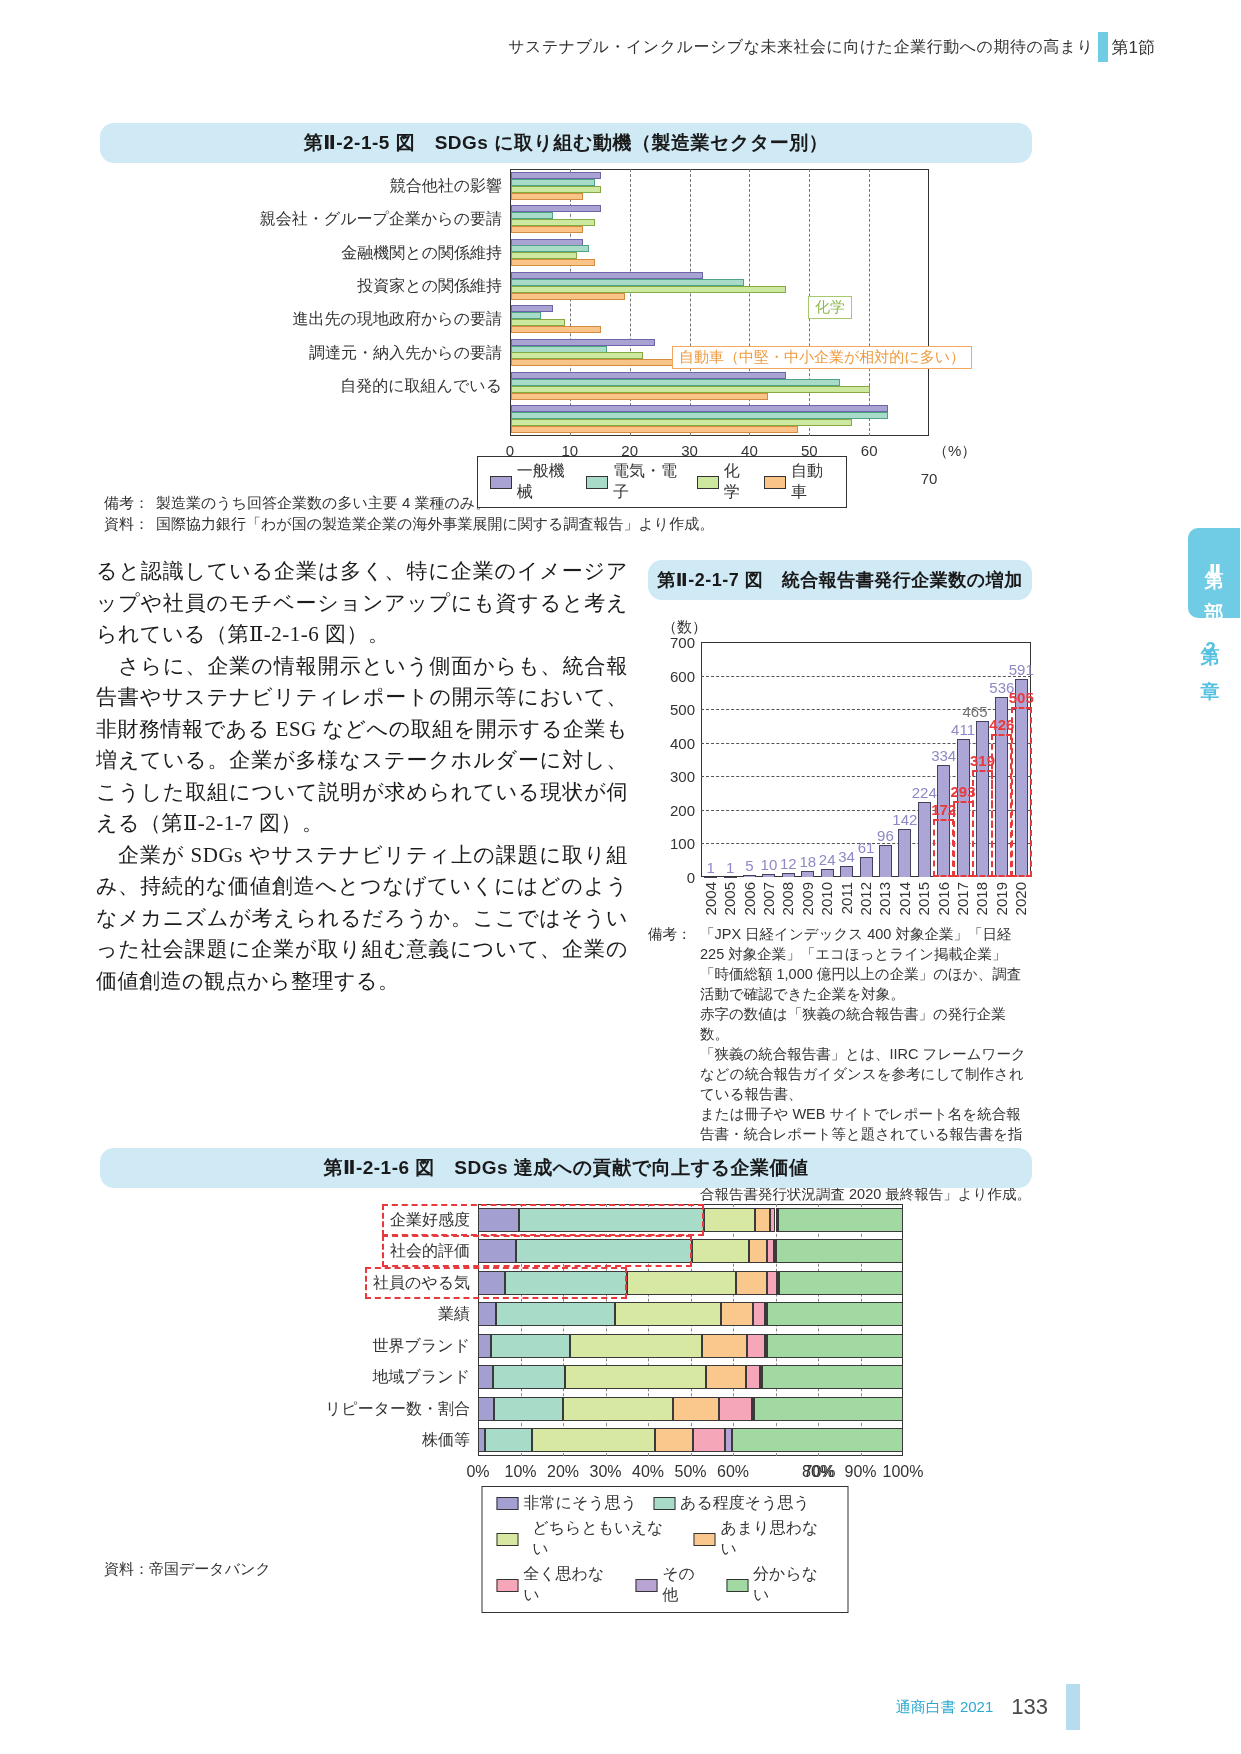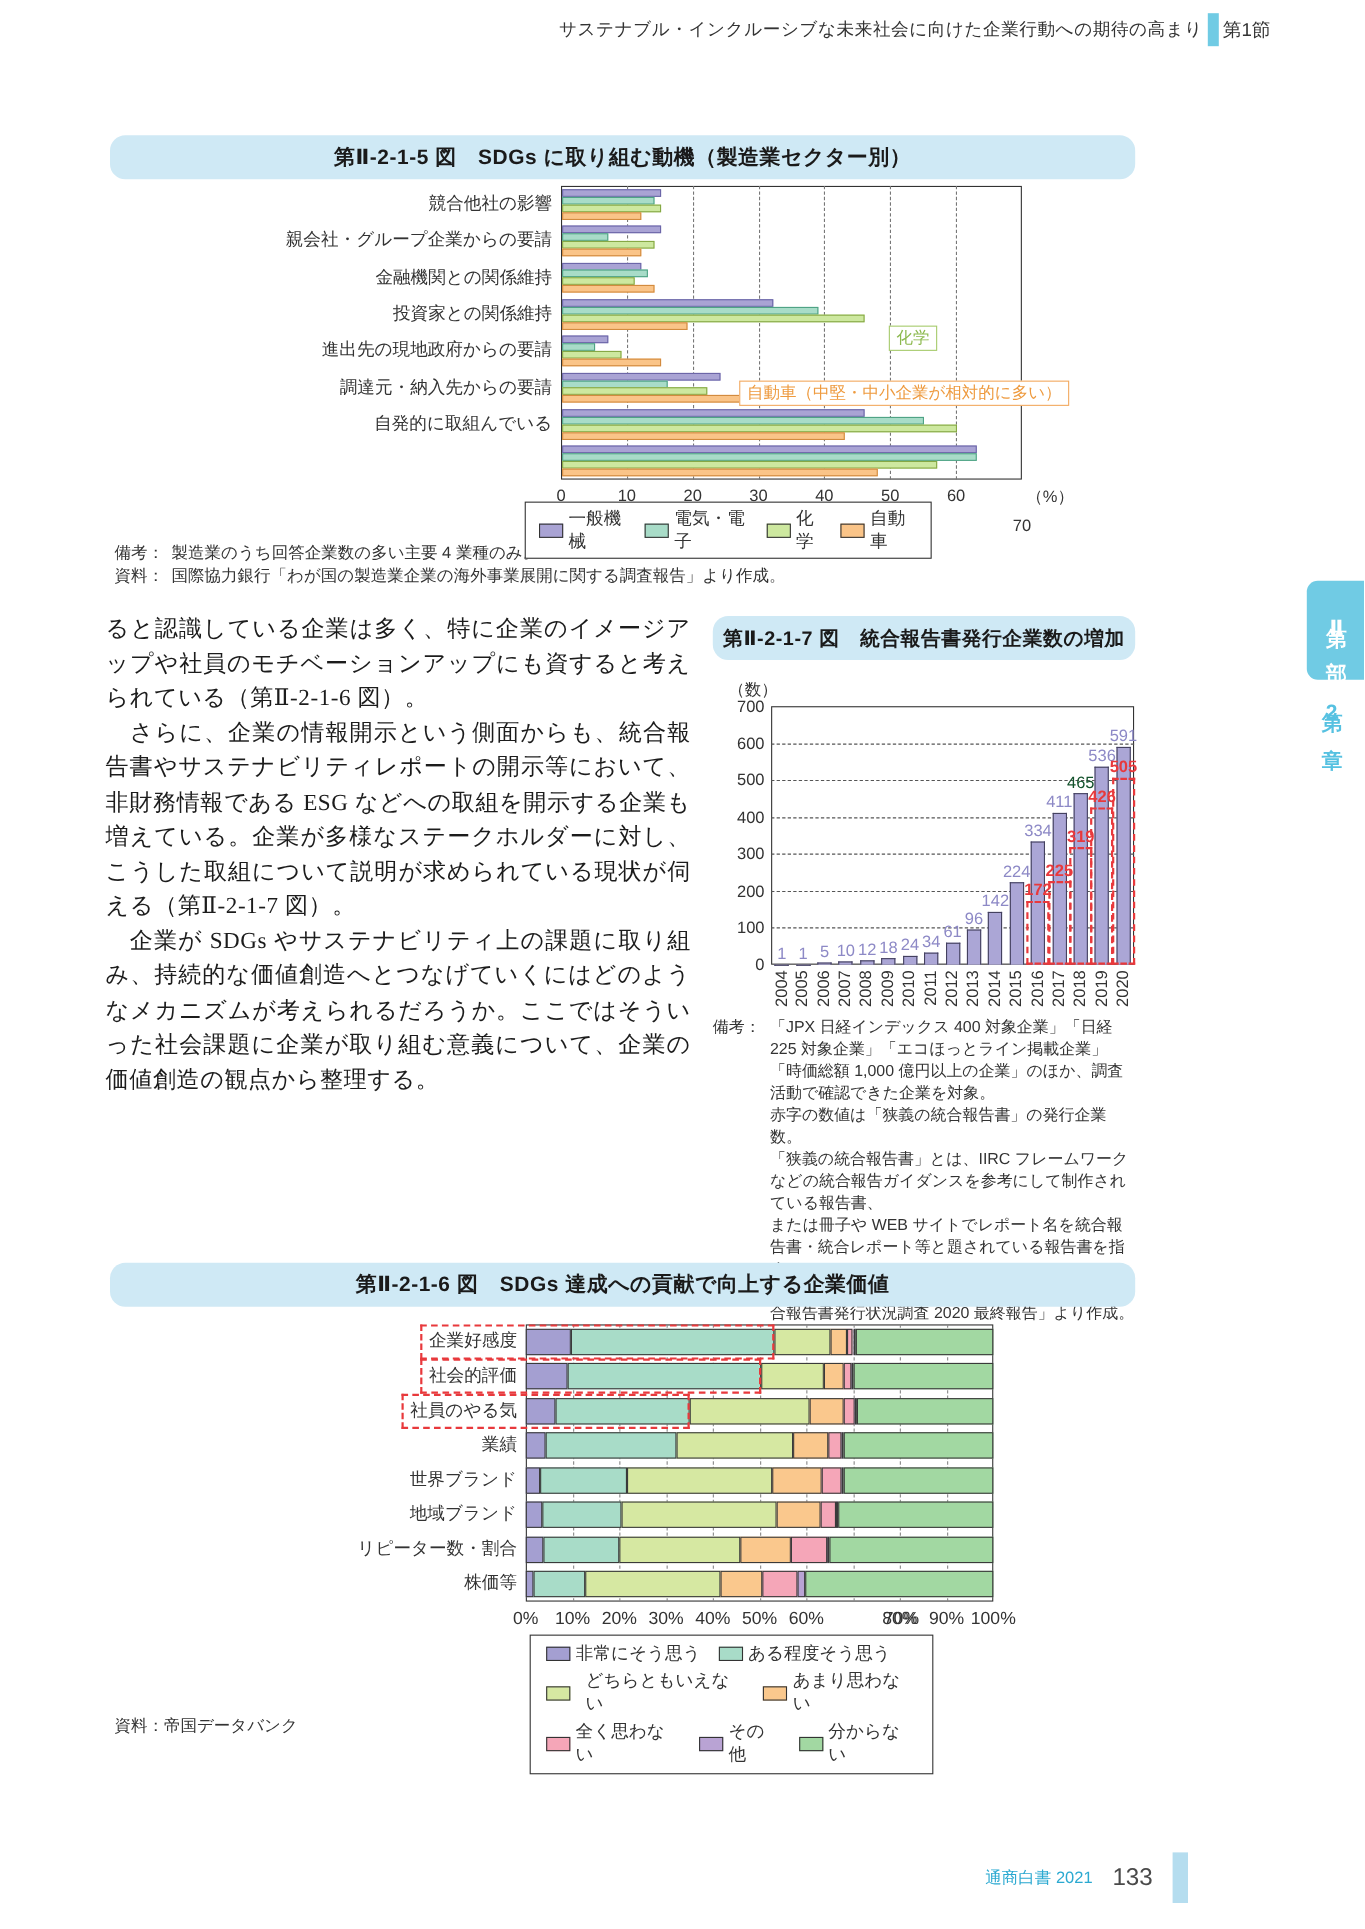--- a/index.html
+++ b/index.html
@@ -1,21 +1,21 @@
 <!DOCTYPE html>
 <html><head>
 <meta charset="utf-8">
 <style>
   html,body{margin:0;padding:0;}
   body{
     width:1241px;height:1754px;position:relative;background:#ffffff;
     font-family:"Liberation Sans","DejaVu Sans",sans-serif;color:#333;
     overflow:hidden;
   }
-  .hdr{position:absolute;top:12px;left:0;width:1155px;display:flex;justify-content:flex-end;align-items:center;gap:4px;}
+  .hdr{position:absolute;top:32px;left:0;width:1155px;display:flex;justify-content:flex-end;align-items:center;gap:4px;}
   .hdr-title{font-size:16px;color:#333;letter-spacing:.5px;}
   .hdr-bar{width:10px;height:30px;background:#70cbe4;}
   .hdr-sec{font-size:17px;color:#333;}
   .panel{position:absolute;}
   .band{height:40px;background:#cfe9f5;border-radius:14px;display:flex;align-items:center;justify-content:center;
         font-size:19px;font-weight:bold;color:#1a1a1a;letter-spacing:.5px;}
   .chart{position:relative;}
   .notes{font-size:15px;line-height:20.5px;color:#333;margin-top:2px;}
   .note-row{display:flex;align-items:flex-start;}
   .note-label{flex:0 0 52px;}
@@ -201,24 +201,24 @@
       <div class="seg" style="left: 256.235px; top: 183.8px; width: 40px; text-align: center; font-size: 15px; color: rgb(141, 137, 198);">224</div>
       <div class="seg" style="left: 267.235px; top: 282px; font-size: 15px; writing-mode: vertical-rl; transform: rotate(180deg);">2015</div>
       <div class="seg" style="left: 289.147px; top: 164.871px; width: 13px; height: 112.129px; background: rgb(171, 166, 214); border-top: 1px solid rgb(68, 65, 95); border-right: 1px solid rgb(68, 65, 95); border-bottom: none; border-left: 1px solid rgb(68, 65, 95); border-image: initial;"></div>
       <div class="seg" style="left: 275.647px; top: 146.871px; width: 40px; text-align: center; font-size: 15px; color: rgb(141, 137, 198);">334</div>
       <div class="seg" style="left: 285.147px; top: 219.257px; width: 21px; height: 57.7429px; border: 2px dashed rgb(232, 57, 60);"></div>
       <div class="seg" style="left: 275.647px; top: 201.257px; width: 40px; text-align: center; font-size: 15px; font-weight: bold; color: rgb(232, 57, 60);">172</div>
       <div class="seg" style="left: 286.647px; top: 282px; font-size: 15px; writing-mode: vertical-rl; transform: rotate(180deg);">2016</div>
       <div class="seg" style="left: 308.559px; top: 139.021px; width: 13px; height: 137.979px; background: rgb(171, 166, 214); border-top: 1px solid rgb(68, 65, 95); border-right: 1px solid rgb(68, 65, 95); border-bottom: none; border-left: 1px solid rgb(68, 65, 95); border-image: initial;"></div>
       <div class="seg" style="left: 295.059px; top: 121.021px; width: 40px; text-align: center; font-size: 15px; color: rgb(141, 137, 198);">411</div>
       <div class="seg" style="left: 304.559px; top: 201.464px; width: 21px; height: 75.5357px; border: 2px dashed rgb(232, 57, 60);"></div>
-      <div class="seg" style="left: 295.059px; top: 183.464px; width: 40px; text-align: center; font-size: 15px; font-weight: bold; color: rgb(232, 57, 60);">225</div>
+      <div class="seg" style="left: 295.059px; top: 183.464px; width: 40px; text-align: center; font-size: 15px; font-weight: bold; color: rgb(232, 57, 60);">293</div>
       <div class="seg" style="left: 306.059px; top: 282px; font-size: 15px; writing-mode: vertical-rl; transform: rotate(180deg);">2017</div>
       <div class="seg" style="left: 327.971px; top: 120.893px; width: 13px; height: 156.107px; background: rgb(171, 166, 214); border-top: 1px solid rgb(68, 65, 95); border-right: 1px solid rgb(68, 65, 95); border-bottom: none; border-left: 1px solid rgb(68, 65, 95); border-image: initial;"></div>
-      <div class="seg" style="left: 314.471px; top: 102.893px; width: 40px; text-align: center; font-size: 15px; color: #14532d;">465</div>
+      <div class="seg" style="left: 314.471px; top: 102.893px; width: 40px; font-size: 15px; color: #737373;">465</div>
       <div class="seg" style="left: 323.971px; top: 169.907px; width: 21px; height: 107.093px; border: 2px dashed rgb(232, 57, 60);"></div>
       <div class="seg" style="left: 314.471px; top: 151.907px; width: 40px; text-align: center; font-size: 15px; font-weight: bold; color: rgb(232, 57, 60);">319</div>
       <div class="seg" style="left: 325.471px; top: 282px; font-size: 15px; writing-mode: vertical-rl; transform: rotate(180deg);">2018</div>
       <div class="seg" style="left: 347.382px; top: 97.0571px; width: 13px; height: 179.943px; background: rgb(171, 166, 214); border-top: 1px solid rgb(68, 65, 95); border-right: 1px solid rgb(68, 65, 95); border-bottom: none; border-left: 1px solid rgb(68, 65, 95); border-image: initial;"></div>
       <div class="seg" style="left: 333.882px; top: 79.0571px; width: 40px; text-align: center; font-size: 15px; color: rgb(141, 137, 198);">536</div>
       <div class="seg" style="left: 343.382px; top: 133.986px; width: 21px; height: 143.014px; border: 2px dashed rgb(232, 57, 60);"></div>
       <div class="seg" style="left: 333.882px; top: 115.986px; width: 40px; text-align: center; font-size: 15px; font-weight: bold; color: rgb(232, 57, 60);">426</div>
       <div class="seg" style="left: 344.882px; top: 282px; font-size: 15px; writing-mode: vertical-rl; transform: rotate(180deg);">2019</div>
       <div class="seg" style="left: 366.794px; top: 78.5929px; width: 13px; height: 198.407px; background: rgb(171, 166, 214); border-top: 1px solid rgb(68, 65, 95); border-right: 1px solid rgb(68, 65, 95); border-bottom: none; border-left: 1px solid rgb(68, 65, 95); border-image: initial;"></div>
       <div class="seg" style="left: 353.294px; top: 60.5929px; width: 40px; text-align: center; font-size: 15px; color: rgb(141, 137, 198);">591</div>

